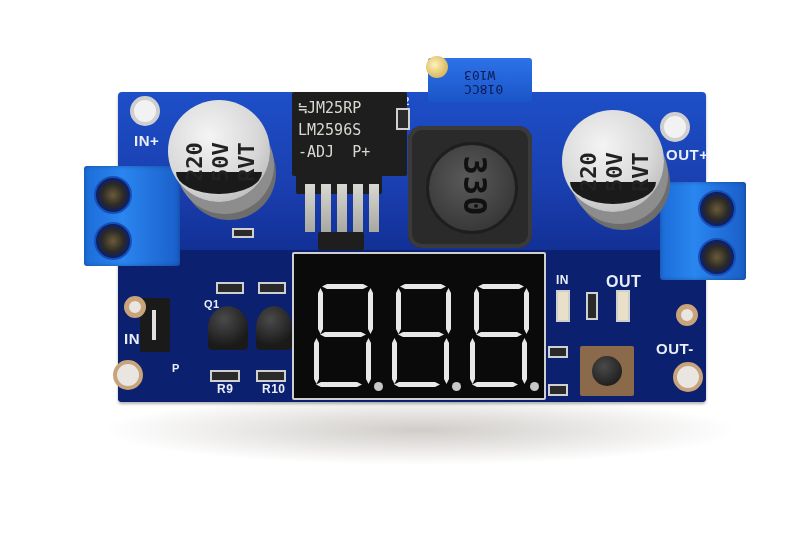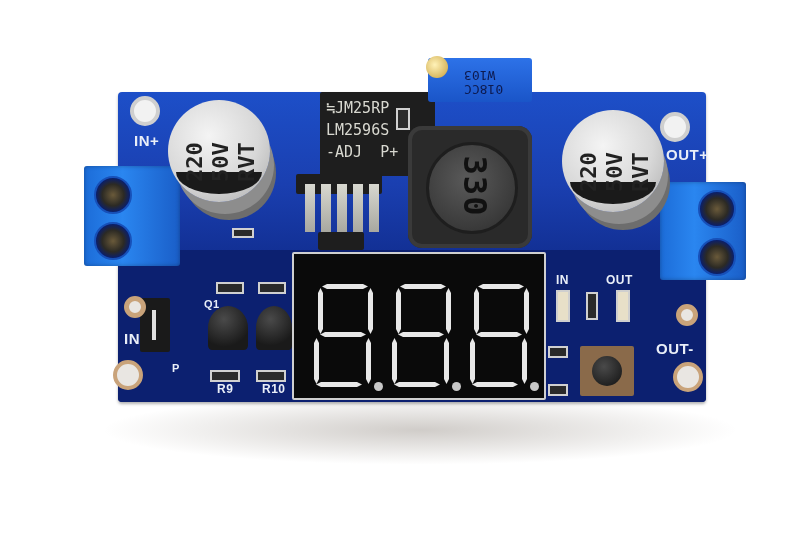--- a/index.html
+++ b/index.html
@@ -48,21 +48,21 @@
 <div class="abs hole" style="left:130px;top:96px;width:30px;height:30px;"></div>
 <div class="abs hole" style="left:660px;top:112px;width:30px;height:30px;"></div>
 <div class="abs hole copper" style="left:113px;top:360px;width:30px;height:30px;"></div>
 <div class="abs hole copper" style="left:673px;top:362px;width:30px;height:30px;"></div>
 
 <div class="abs silk" style="left:134px;top:132px;font-size:15px;">IN+</div>
 <div class="abs silk" style="left:124px;top:330px;font-size:15px;">IN-</div>
 <div class="abs silk" style="left:666px;top:146px;font-size:15px;">OUT+</div>
 <div class="abs silk" style="left:656px;top:340px;font-size:15px;">OUT-</div>
 <div class="abs silk" style="left:556px;top:273px;font-size:12px;">IN</div>
-<div class="abs silk" style="left:606px;top:273px;font-size:12px;">OUT</div>
+<div class="abs silk" style="left:606px;top:273px;font-size:16px;">OUT</div>
 <div class="abs silk" style="left:204px;top:298px;font-size:11px;">Q1</div>
 <div class="abs silk" style="left:217px;top:382px;font-size:12px;text-align:center;">R9</div>
 <div class="abs silk" style="left:262px;top:382px;font-size:12px;">R10</div>
 <div class="abs silk" style="left:396px;top:96px;font-size:10px;">R2</div>
 <div class="abs silk" style="left:172px;top:362px;font-size:11px;">P</div>
 
 <div class="abs terminal" style="left:84px;top:166px;width:96px;height:100px;">
   <div class="abs screwhole" style="left:10px;top:10px;width:34px;height:34px;"></div>
   <div class="abs screwhole" style="left:10px;top:56px;width:34px;height:34px;"></div>
 </div>
@@ -79,21 +79,21 @@
 <span>RVT</span></div>
 </div>
 
 <div class="abs cap-body" style="left:562px;top:110px;width:102px;height:102px;">
   <div class="abs cap-stripe" style="left:8px;top:72px;width:86px;height:22px;"></div>
   <div class="abs cap-text" style="left:14px;top:82px;"><span>220</span>
 <span>50V</span>
 <span>RVT</span></div>
 </div>
 
-<div class="abs ic" style="left:292px;top:92px;width:115px;height:84px;margin-left:28px;">
+<div class="abs ic" style="left:292px;top:92px;width:115px;height:84px;">
   <div class="abs ic-text" style="left:6px;top:6px;"><span>≒</span><span>JM25RP</span></div>
   <div class="abs ic-text" style="left:6px;top:28px;">LM2596S</div>
   <div class="abs ic-text" style="left:6px;top:50px;white-space:pre;">-ADJ  P+</div>
 </div>
 <div class="abs ic" style="left:296px;top:174px;width:86px;height:20px;"></div>
 <div class="abs pin" style="left:305px;top:184px;width:10px;height:48px;"></div>
 <div class="abs pin" style="left:321px;top:184px;width:10px;height:48px;"></div>
 <div class="abs pin" style="left:337px;top:184px;width:10px;height:48px;"></div>
 <div class="abs pin" style="left:353px;top:184px;width:10px;height:48px;"></div>
 <div class="abs pin" style="left:369px;top:184px;width:10px;height:48px;"></div>

